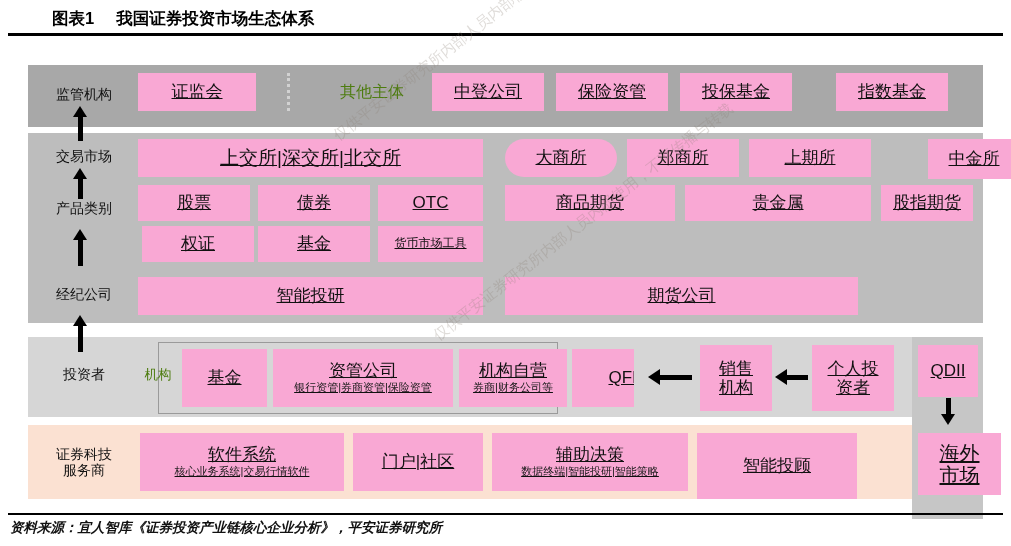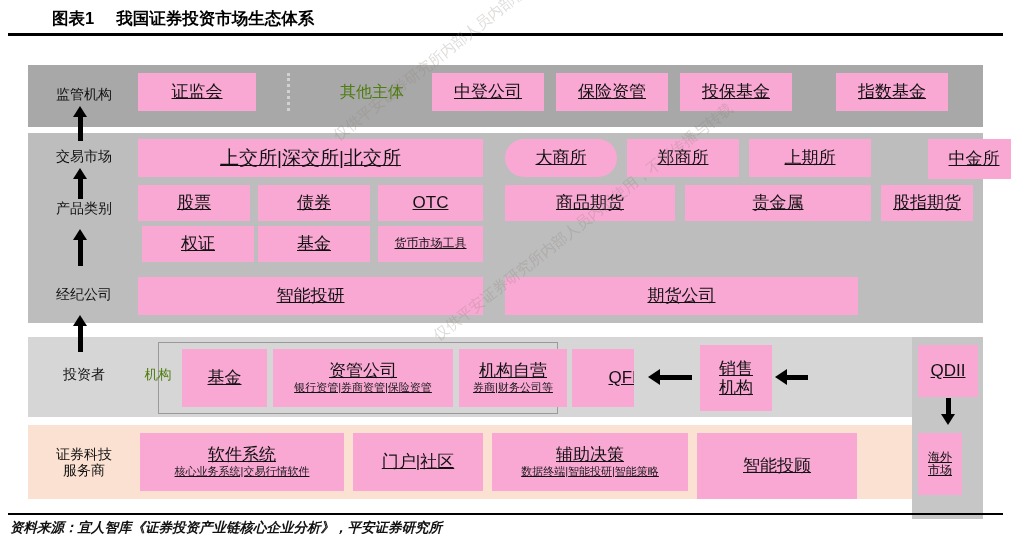--- a/index.html
+++ b/index.html
@@ -263,20 +263,22 @@
 
   <div class="arrow-shaft" style="left:660px; top:335px; width:32px; height:5px;"></div>
   <div class="arrow-head-left" style="left:648px; top:329px;"></div>
 
   <div class="cell two-line" style="left:700px; top:305px; width:72px; height:66px; white-space:pre-line;">销售
 机构</div>
 
   <div class="arrow-shaft" style="left:786px; top:335px; width:22px; height:5px;"></div>
   <div class="arrow-head-left" style="left:775px; top:329px;"></div>
 
+  <div class="cell two-line" style="left:812px; top:305px; width:82px; height:66px; white-space:pre-line;">个人投
+资者</div>
 
   <div class="band band-gray-col" style="left:912px; top:297px; width:71px; height:182px;"></div>
 
   <div class="cell" style="left:918px; top:305px; width:60px; height:52px;">QDII</div>
 
   <div class="arrow-shaft" style="left:946px; top:358px; width:5px; height:18px;"></div>
   <div class="arrow-head-down" style="left:941px; top:374px;"></div>
 
   <div class="band band-peach" style="left:28px; top:385px; width:884px; height:74px;"></div>
 
@@ -290,21 +292,21 @@
 
   <div class="cell" style="left:353px; top:393px; width:130px; height:58px;">门户|社区</div>
 
   <div class="cell" style="left:492px; top:393px; width:196px; height:58px;">
     <span class="main">辅助决策</span>
     <span class="sub">数据终端|智能投研|智能策略</span>
   </div>
 
   <div class="cell" style="left:697px; top:393px; width:160px; height:66px;">智能投顾</div>
 
-  <div class="cell two-line" style="left:918px; top:393px; width:44px; height:62px; white-space:pre-line; font-size:12px;">海外
+  <div class="cell two-line" style="left:918px; top:393px; width:83px; height:62px; white-space:pre-line; font-size:20px;">海外
 市场</div>
 
   <div class="arrow-shaft" style="left:78px; top:75px; width:5px; height:26px;"></div>
   <div class="arrow-head-up" style="left:73px; top:66px;"></div>
 
   <div class="arrow-shaft" style="left:78px; top:137px; width:5px; height:22px;"></div>
   <div class="arrow-head-up" style="left:73px; top:128px;"></div>
 
   <div class="arrow-shaft" style="left:78px; top:198px; width:5px; height:28px;"></div>
   <div class="arrow-head-up" style="left:73px; top:189px;"></div>

